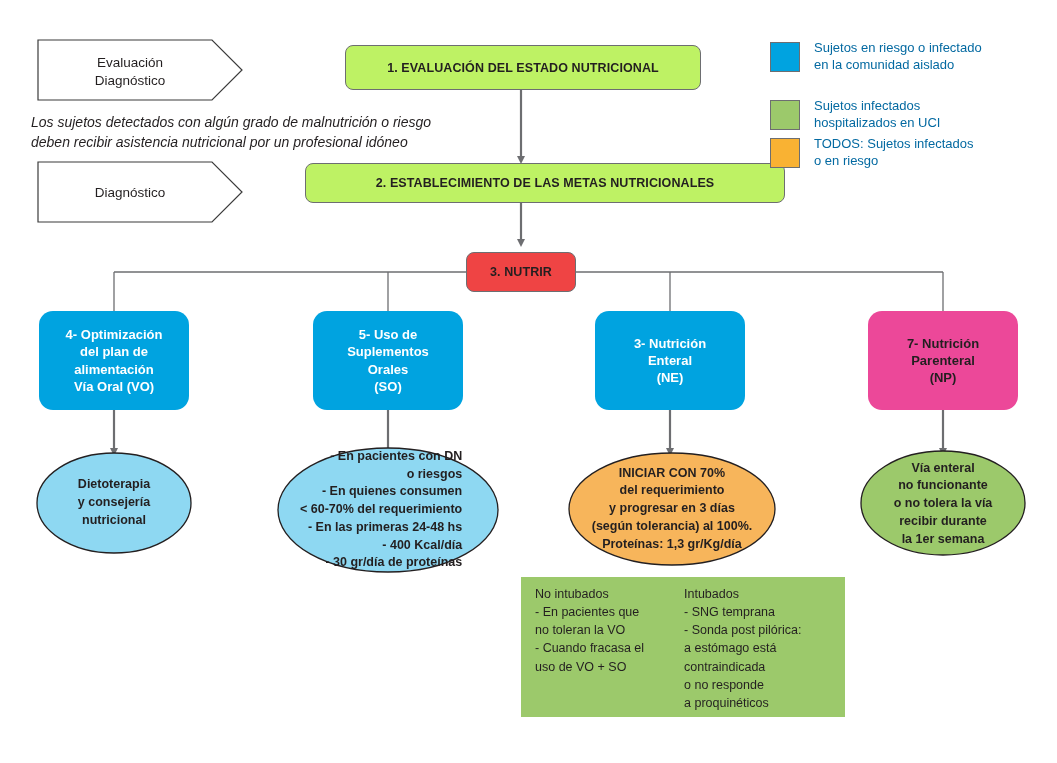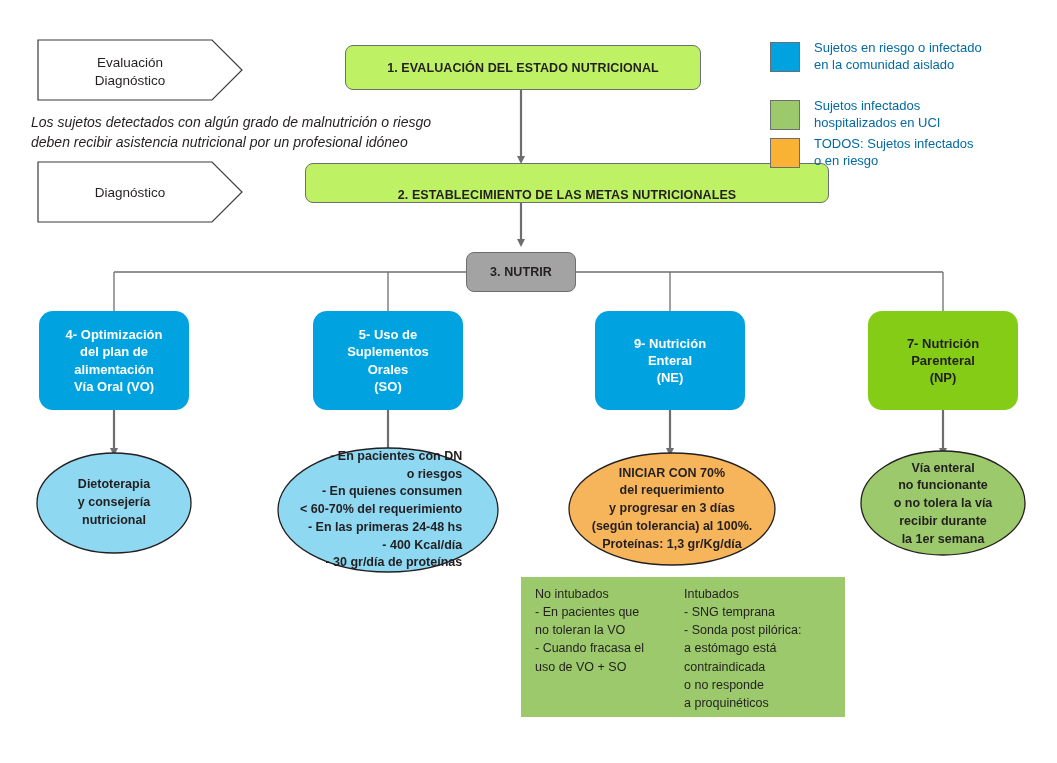--- a/index.html
+++ b/index.html
@@ -24,23 +24,23 @@
     font-style:italic;
   }
 
   
   .pbox{
     position:absolute;display:flex;align-items:center;justify-content:center;
     text-align:center;box-sizing:border-box;
   }
   .pbox.orange{background:#bef264;border:1px solid #6d6e71;border-radius:8px;}
   .pbox.orange .t{font-size:12.5px;font-weight:700;letter-spacing:.1px;color:#231f20;}
-  .pbox.nutrir{background:#a3a3a3;text-align:center;}
+  .pbox.nutrir{background:#ef4444;text-align:center;}
   .pbox.blue{background:#00A3E0;border-radius:14px;}
-  .pbox.green{background:#84cc16;border-radius:14px;}
+  .pbox.green{background:#ec4899;border-radius:14px;}
   .pbox.blue .t{font-size:13px;font-weight:700;color:#ffffff;line-height:1.32;}
   .pbox.green .t{font-size:13px;font-weight:700;color:#231f20;line-height:1.32;}
 
   
   .elabel{
     position:absolute;display:flex;align-items:center;justify-content:center;
     text-align:center;font-size:12.5px;font-weight:700;line-height:1.42;
     color:#231f20;box-sizing:border-box;
   }
   .elabel.left{justify-content:flex-start;text-align:right;}
@@ -98,21 +98,21 @@
 Diagnóstico</div>
   <div class="banner-label" style="left:48px;top:184px;width:164px;white-space:pre-line;">Diagnóstico</div>
 
   <div class="note" style="left:31px;top:112px;width:460px;">Los sujetos detectados con algún grado de malnutrición o riesgo
 deben recibir asistencia nutricional por un profesional idóneo</div>
 
   <div class="pbox orange" style="left:345px;top:45px;width:356px;height:45px;">
     <span class="t">1. EVALUACIÓN DEL ESTADO NUTRICIONAL</span>
   </div>
 
-  <div class="pbox orange" style="left:305px;top:163px;width:524px;height:40px;align-items:flex-end;">
+  <div class="pbox orange" style="left:305px;top:163px;width:480px;height:40px;">
     <span class="t">2. ESTABLECIMIENTO DE LAS METAS NUTRICIONALES</span>
   </div>
 
   <div class="pbox orange nutrir" style="left:466px;top:252px;width:110px;height:40px;">
     <span class="t">3. NUTRIR</span>
   </div>
 
   <div class="pbox blue" style="left:39px;top:311px;width:150px;height:99px;">
     <span class="t" style="white-space:pre-line;">4- Optimización
 del plan de
@@ -121,21 +121,21 @@
   </div>
 
   <div class="pbox blue" style="left:313px;top:311px;width:150px;height:99px;">
     <span class="t" style="white-space:pre-line;">5- Uso de
 Suplementos
 Orales
 (SO)</span>
   </div>
 
   <div class="pbox blue" style="left:595px;top:311px;width:150px;height:99px;">
-    <span class="t" style="white-space:pre-line;">9- Nutrición
+    <span class="t" style="white-space:pre-line;">3- Nutrición
 Enteral
 (NE)</span>
   </div>
 
   <div class="pbox green" style="left:868px;top:311px;width:150px;height:99px;">
     <span class="t" style="white-space:pre-line;">7- Nutrición
 Parenteral
 (NP)</span>
   </div>
 

